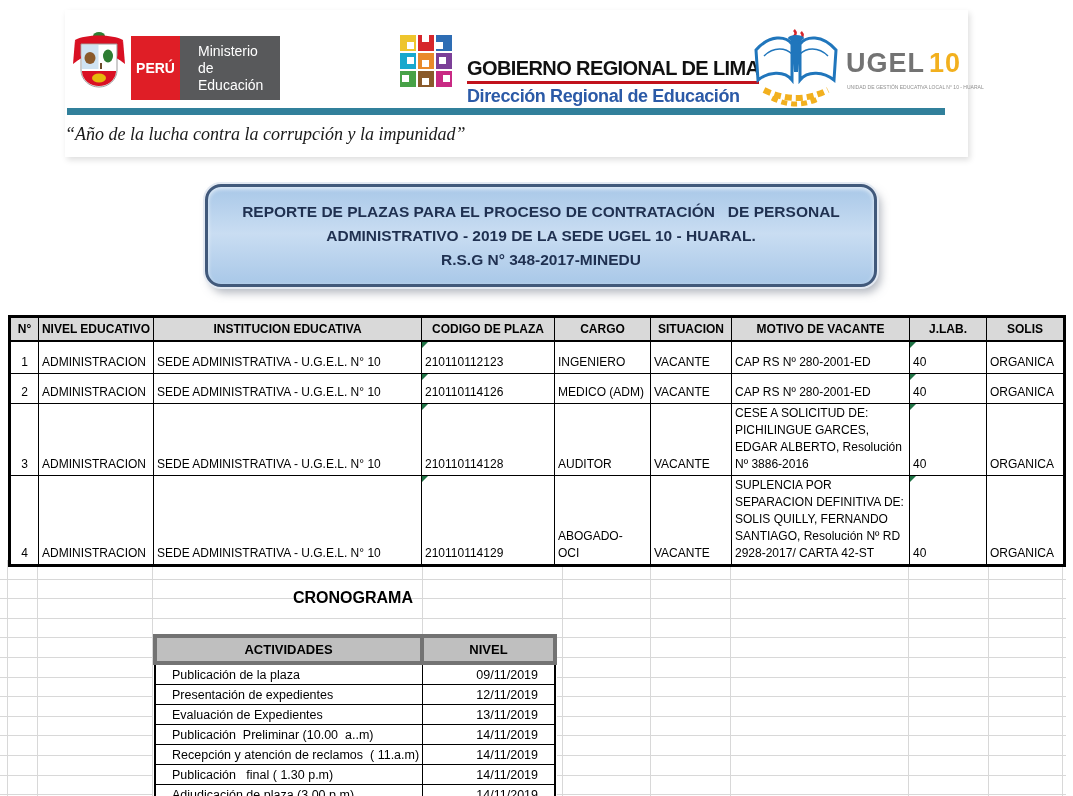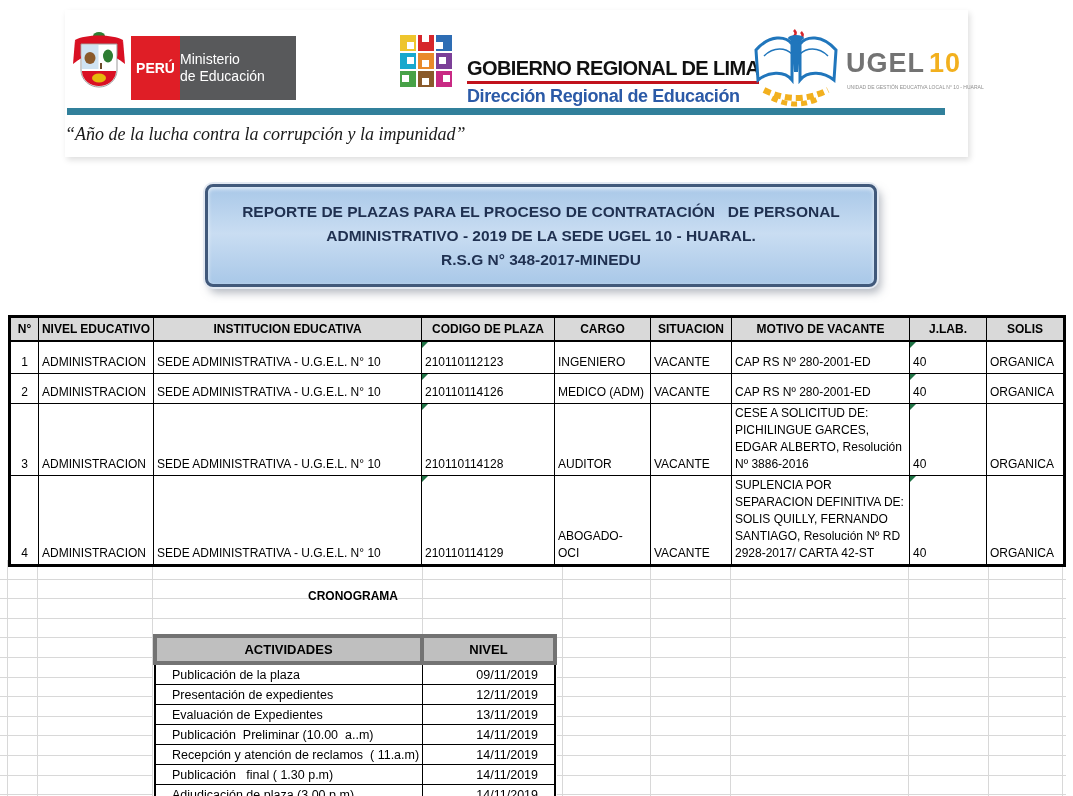--- a/index.html
+++ b/index.html
@@ -5,39 +5,39 @@
   html,body{margin:0;padding:0;background:#fff;}
   .page{position:relative;width:1073px;height:796px;background:#ffffff;
         font-family:"Liberation Sans",sans-serif;overflow:hidden;color:#000;}
 
   
   .banner{position:absolute;left:65px;top:10px;width:903px;height:147px;background:#fff;
           box-shadow:2px 3px 6px rgba(0,0,0,.13);}
   .coat{position:absolute;left:8px;top:20px;width:52px;height:74px;}
   .minedu-red{position:absolute;left:66px;top:26px;width:49px;height:64px;background:#DF1E26;
           color:#fff;font-weight:bold;font-size:14px;display:flex;align-items:center;justify-content:center;}
-  .minedu-gray{position:absolute;left:115px;top:26px;width:116px;height:64px;background:#58595B;
+  .minedu-gray{position:absolute;left:115px;top:26px;width:100px;height:64px;background:#58595B;
           color:#fff;font-size:14px;line-height:17px;display:flex;flex-direction:column;justify-content:center;
-          padding-left:0;box-sizing:border-box;}
+          padding-left:18px;box-sizing:border-box;}
   .gore{position:absolute;left:333px;top:18px;height:70px;display:flex;align-items:center;gap:13px;}
   .gore-l1{font-size:20px;font-weight:bold;letter-spacing:-0.6px;color:#111;white-space:nowrap;margin-top:37px;}
   .gore-underline{height:3px;background:#C1121C;margin:1px 0 2px 0;}
   .gore-l2{font-size:18px;font-weight:bold;letter-spacing:-0.4px;color:#2B5AA7;white-space:nowrap;}
   .ugel{position:absolute;left:685px;top:12px;width:218px;height:92px;}
   .ugel-icon{position:absolute;left:0;top:2px;}
   .ugel-text{position:absolute;left:96px;top:26px;font-weight:bold;font-size:27px;letter-spacing:1px;white-space:nowrap;}
   .ugel-name{color:#737373;}
   .ugel-num{color:#F2B01E;margin-left:4px;}
   .ugel-caption{position:absolute;left:97px;top:62px;width:120px;font-size:5px;color:#8f8f8f;white-space:nowrap;}
   .tealbar{position:absolute;left:2px;top:98px;width:878px;height:7px;background:#31809B;}
   .quote{position:absolute;left:0;right:70px;top:114px;text-align:left;
          font-family:"Liberation Serif",serif;font-style:italic;font-size:18px;color:#1a1a1a;}
 
   
-  .title-box{position:absolute;left:205px;top:184px;width:666px;height:97px;border-radius:8px;
+  .title-box{position:absolute;left:205px;top:184px;width:666px;height:97px;border-radius:16px;
          border:3px solid #41597B;
          background:linear-gradient(180deg,#A9C8E8 0%,#C9DDF2 48%,#A9C8E8 100%);
          box-shadow:0 0 0 2px #E3E9F2, 4px 6px 8px rgba(110,118,134,.5), inset 0 2px 4px rgba(255,255,255,.7);
          display:flex;flex-direction:column;justify-content:center;align-items:center;}
   .tline{font-weight:bold;font-size:15.5px;line-height:24px;color:#1F3050;text-align:center;white-space:pre;}
 
   
   .grid{position:absolute;left:0;top:560px;width:1066px;height:236px;
         background:repeating-linear-gradient(to bottom,transparent 0px,transparent 18.6px,#D8D8D8 18.6px,#D8D8D8 19.6px);}
   .vl{position:absolute;top:0;height:236px;width:1px;background:#D8D8D8;}
@@ -49,21 +49,21 @@
   .plazas th{background:#D9D9D9;border:1px solid #000;border-bottom:2px solid #000;
           font-size:12px;font-weight:bold;height:22px;padding:0 2px;text-align:center;}
   .plazas td{border:1px solid #000;font-size:12px;line-height:17px;vertical-align:bottom;
           padding:1px 3px 2px 3px;position:relative;overflow:hidden;}
   .plazas td.c{text-align:center;}
   .gt::before{content:"";position:absolute;left:0;top:0;width:0;height:0;
           border-top:6px solid #1F7244;border-right:6px solid transparent;}
 
   
   .crono-title{position:absolute;left:153px;top:589px;width:400px;text-align:center;
-          font-weight:bold;font-size:12px;color:#000;}
+          font-weight:bold;font-size:16px;color:#000;}
   .crono{position:absolute;left:153px;top:634px;width:400px;border-collapse:collapse;table-layout:fixed;
           background:#fff;border:2px solid #000;}
   .crono th{background:#BFBFBF;border:4px solid #737373;font-weight:bold;font-size:13px;height:21px;text-align:center;}
   .crono td{border:1px solid #000;font-size:12.5px;height:19px;padding:0 16px;vertical-align:middle;white-space:pre;overflow:hidden;}
   .crono td.date{text-align:right;}
 </style>
 </head>
 <body>
 
 <div class="page">

